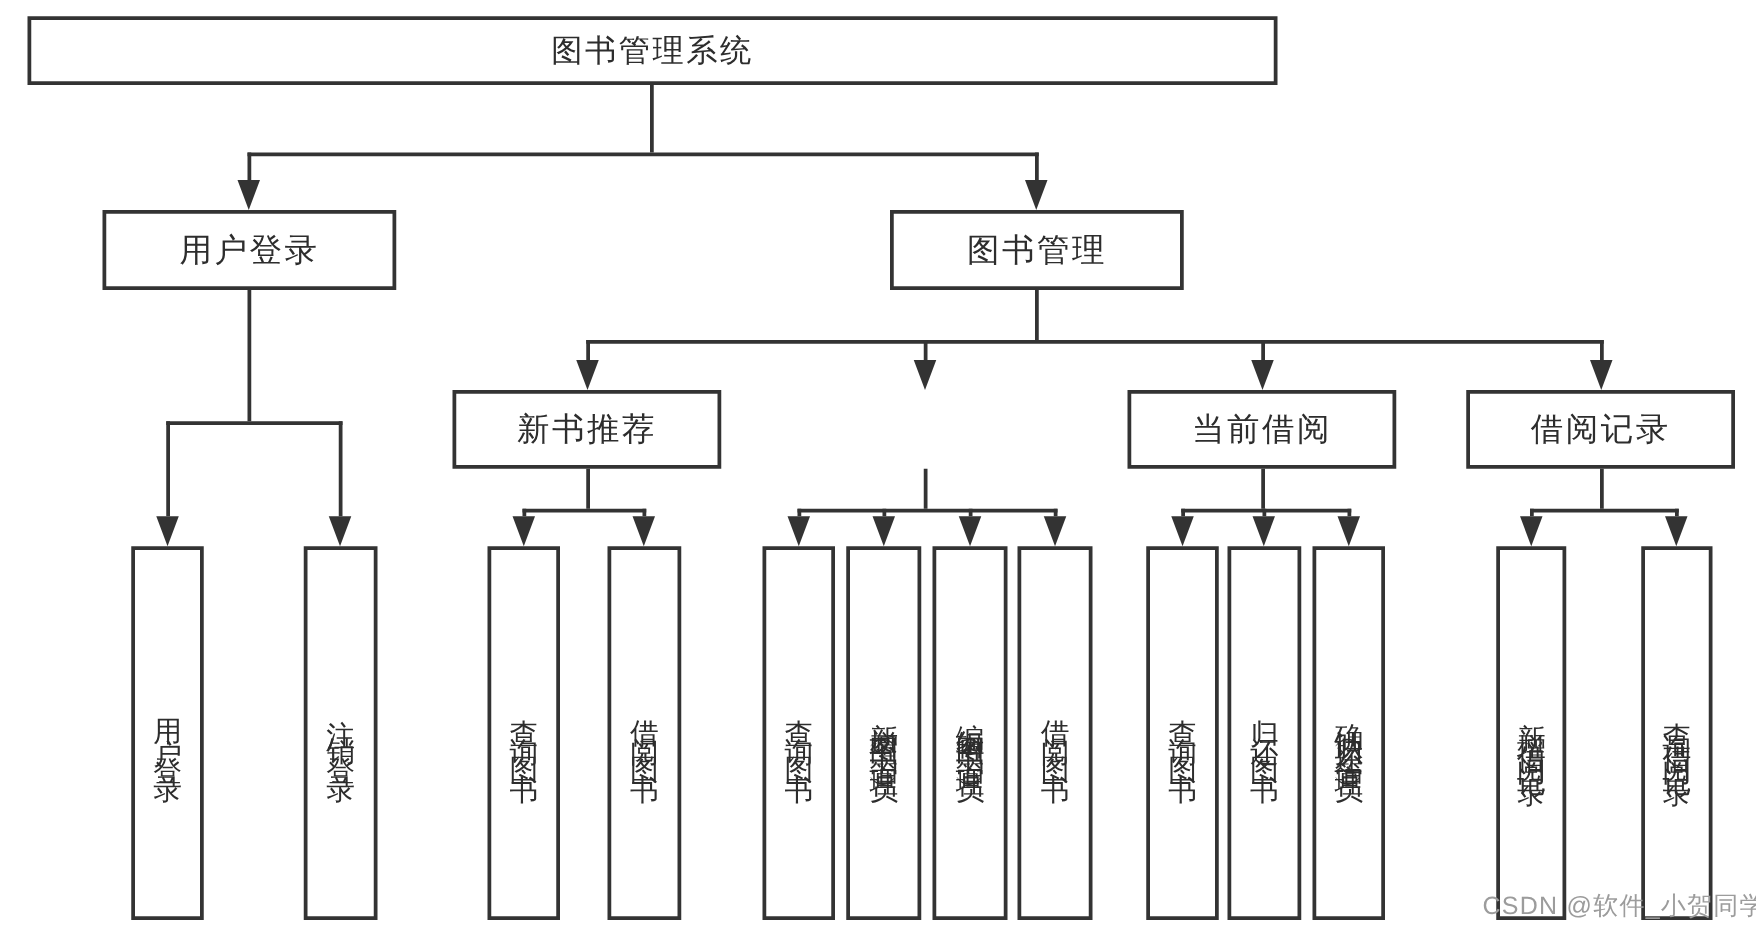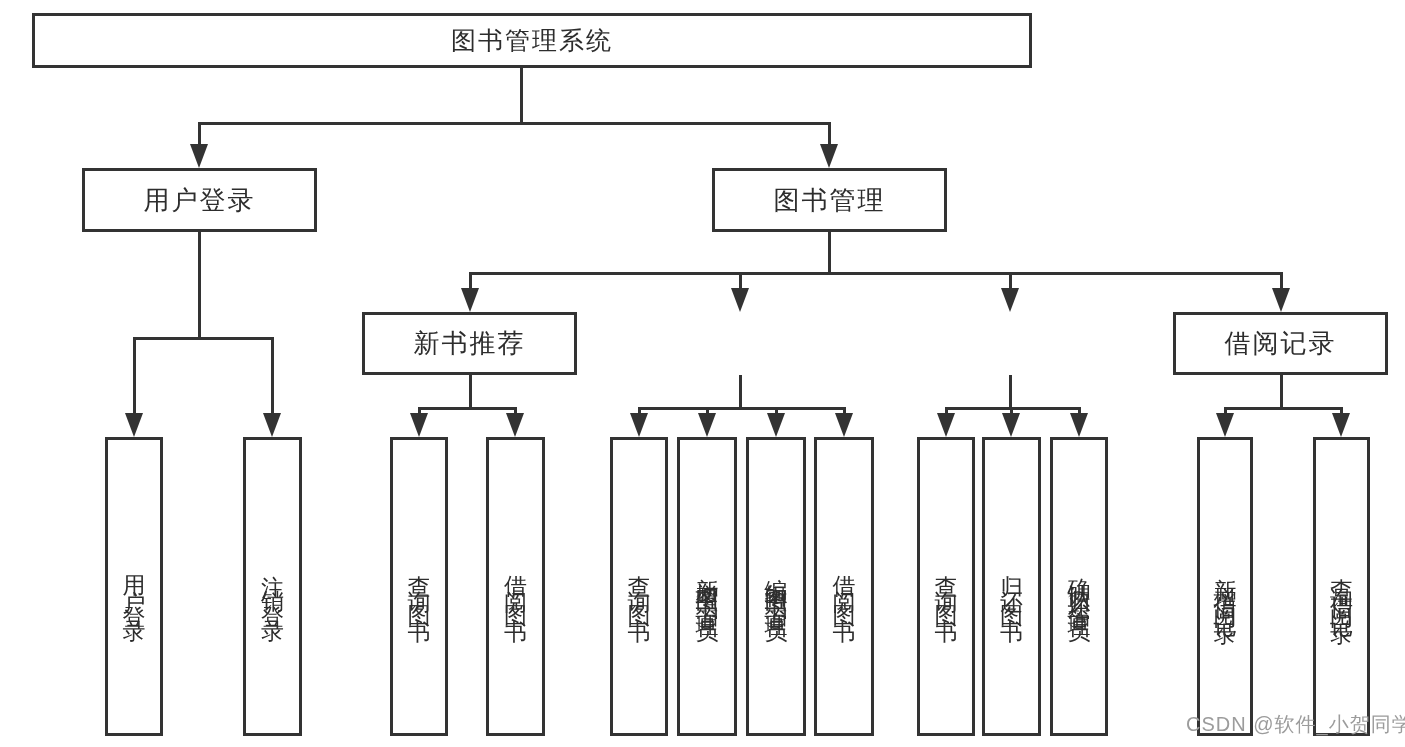--- a/index.html
+++ b/index.html
@@ -52,33 +52,36 @@
     letter-spacing:1px;
     z-index:10;
     white-space:nowrap;
   }
 </style>
 </head>
 <body>
 
 <div class="canvas">
 
-  <div class="box" style="left:32px;top:13px;width:1000px;height:55px">
+  <div class="box" style="left:22px;top:13px;width:1000px;height:55px">
     <span class="rootlabel">图书管理系统</span>
   </div>
 
   <div class="box" style="left:82px;top:168px;width:235px;height:64px">
     <span class="hlabel">用户登录</span>
   </div>
   <div class="box" style="left:362px;top:312px;width:215px;height:63px">
     <span class="hlabel">新书推荐</span>
   </div>
 
   <div class="box" style="left:712px;top:168px;width:235px;height:64px">
     <span class="hlabel">图书管理</span>
+  </div>
+  <div class="box" style="left:902px;top:312px;width:215px;height:63px">
+    <span class="hlabel">当前借阅</span>
   </div>
   <div class="box" style="left:1173px;top:312px;width:215px;height:63px">
     <span class="hlabel">借阅记录</span>
   </div>
 
   <div class="box" style="left:105px;top:437px;width:58px;height:299px">
     <span class="vtext sp-lg">用户登录</span>
   </div>
   <div class="box" style="left:243px;top:437px;width:59px;height:299px">
     <span class="vtext sp-lg">注销登录</span>

